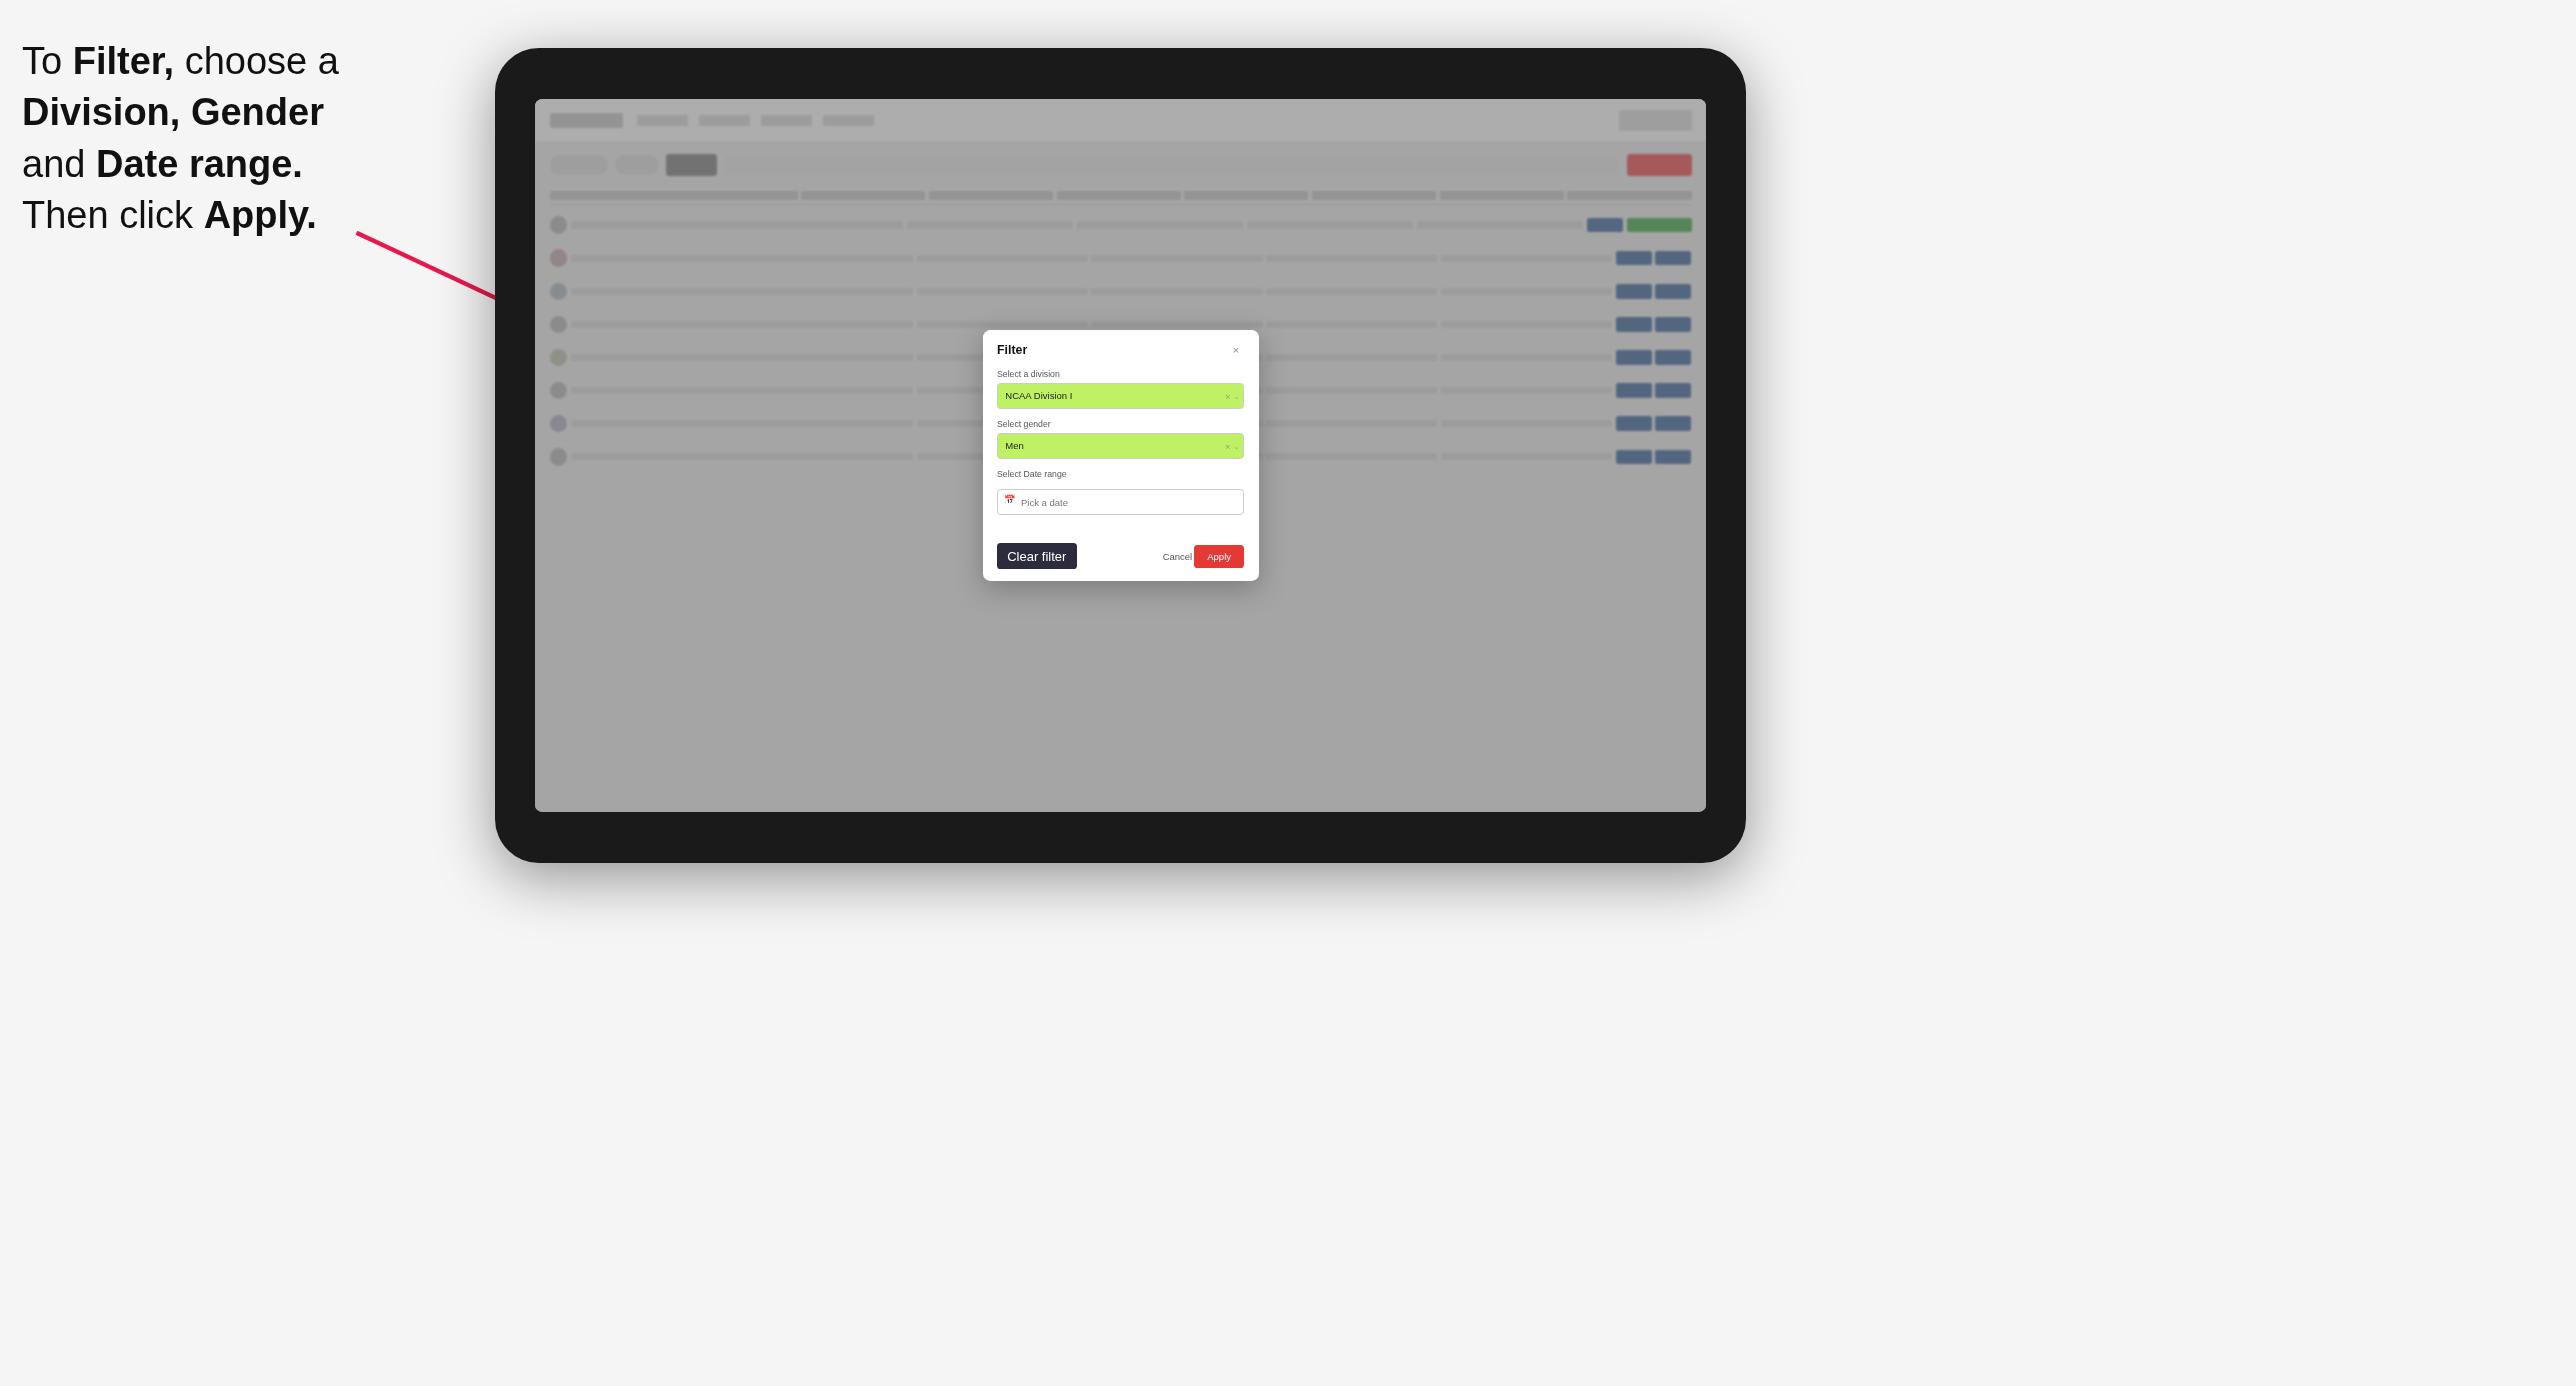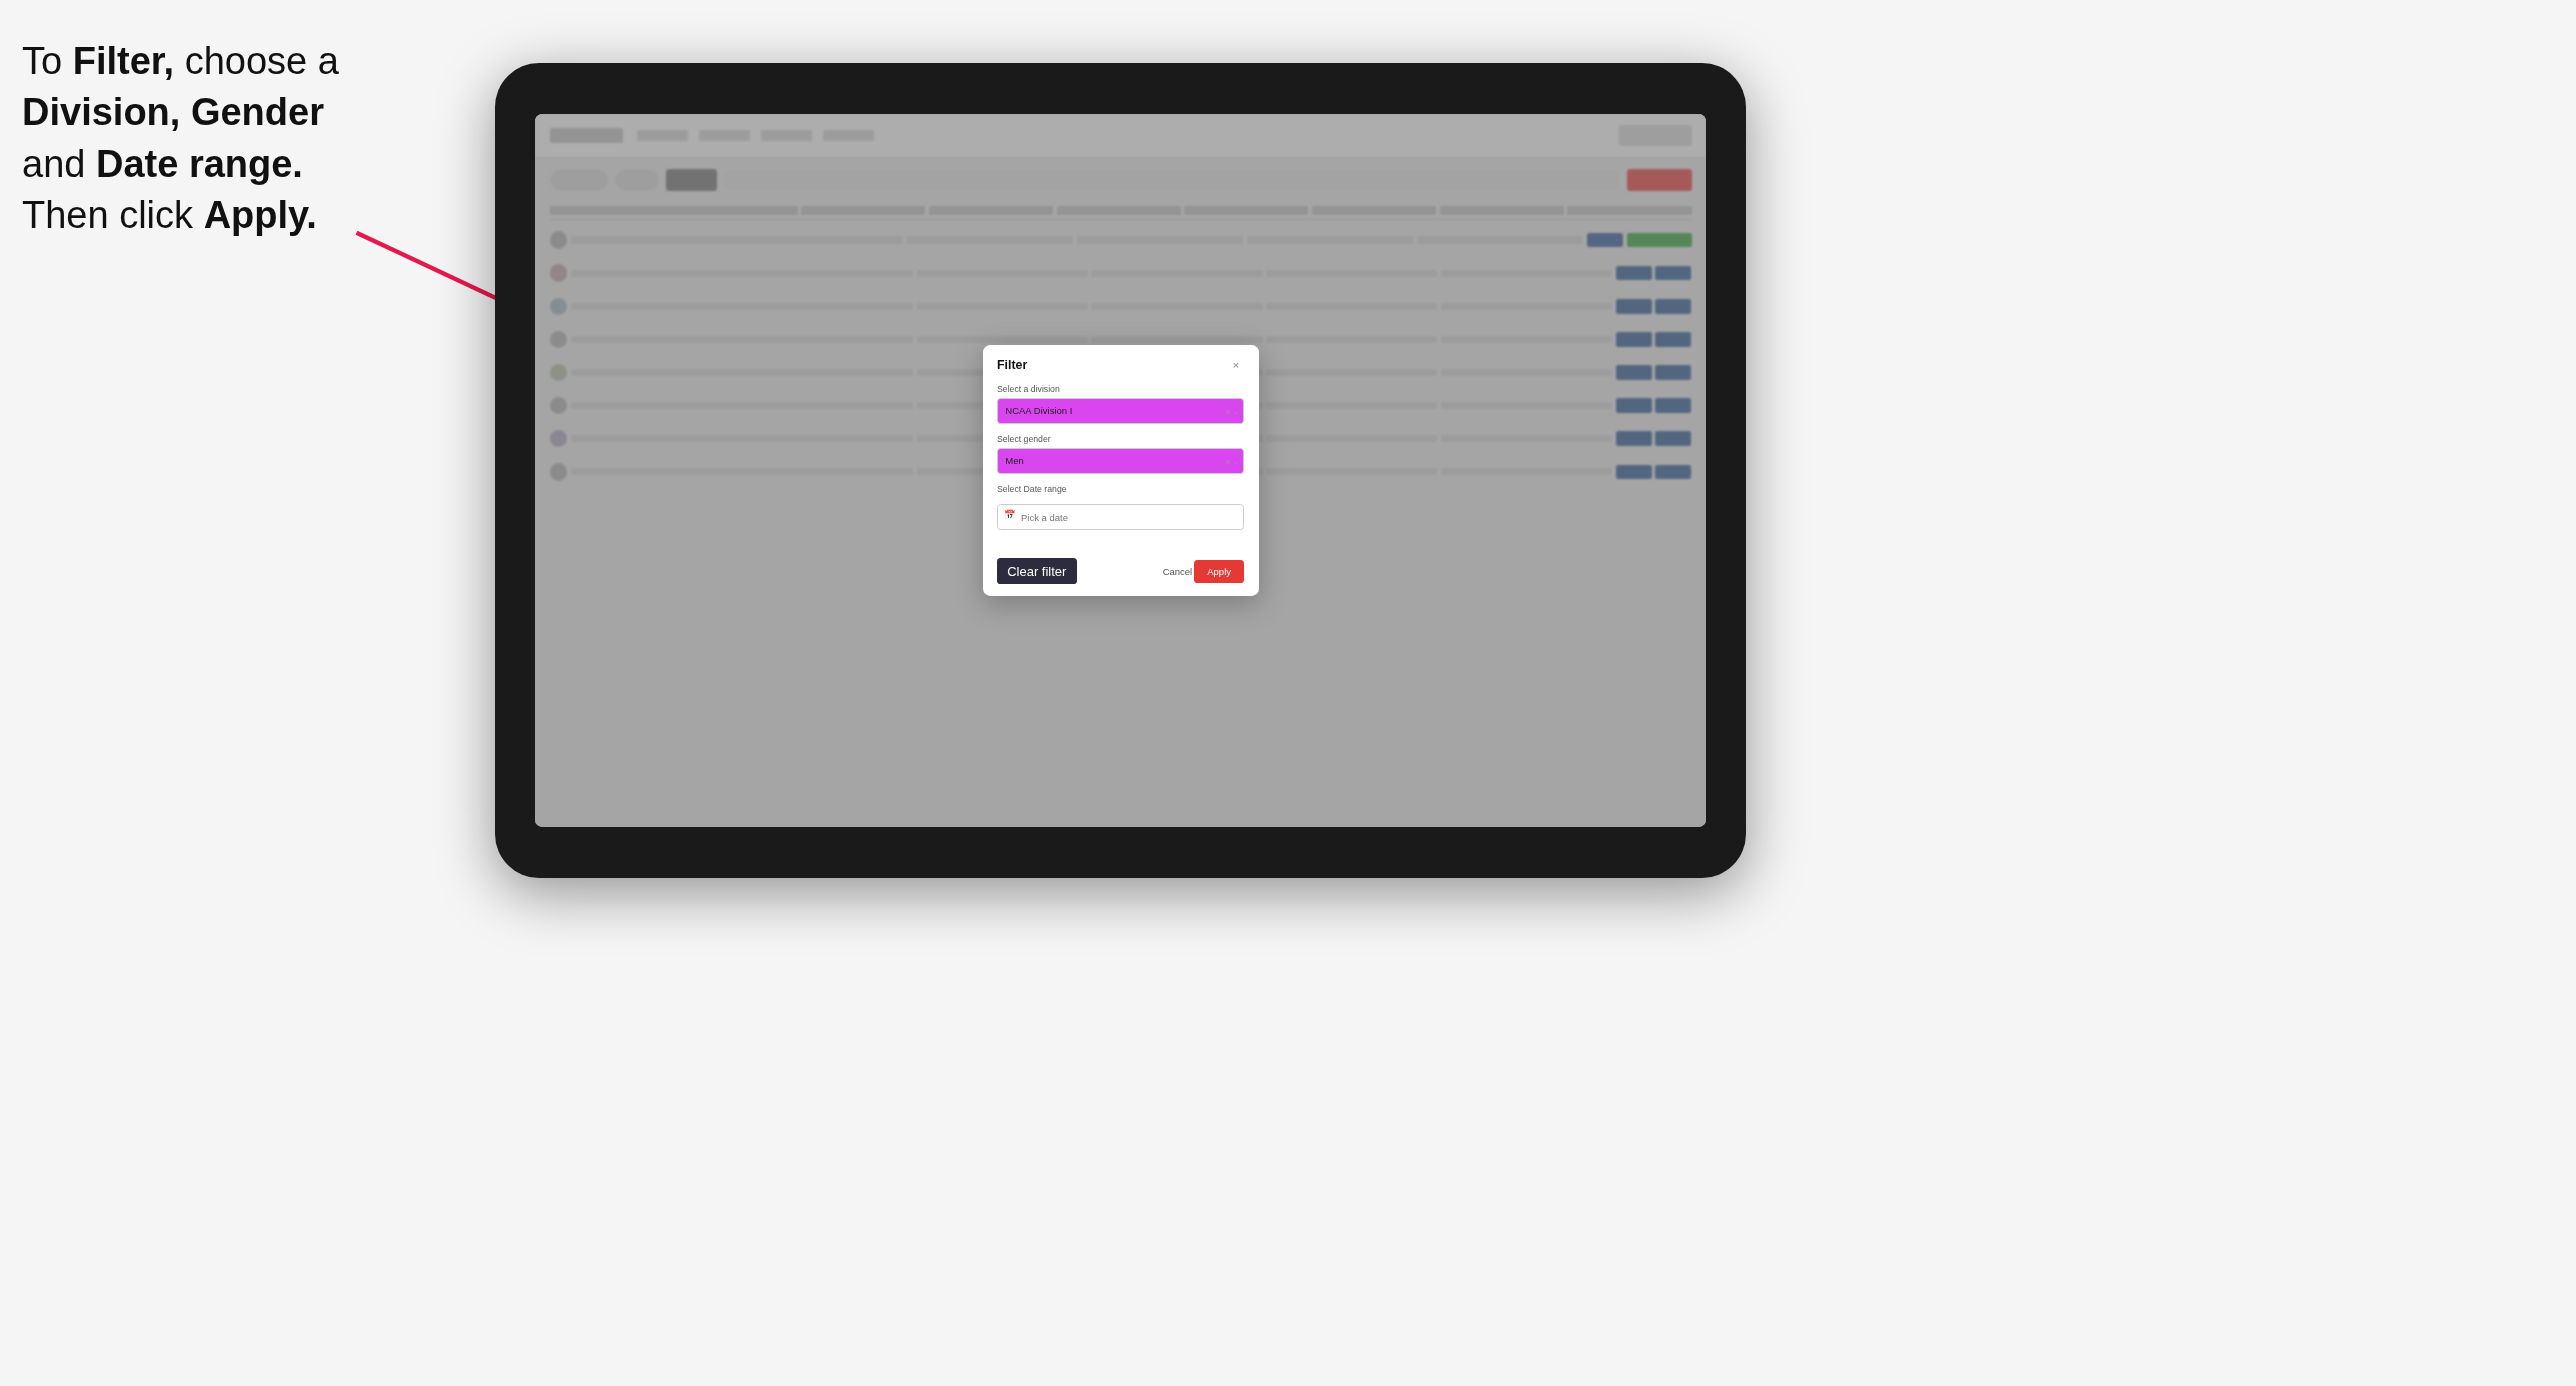--- a/index.html
+++ b/index.html
@@ -29,21 +29,21 @@
     .arrow-svg {
       position: absolute;
       top: 0px;
       left: 0px;
       pointer-events: none;
     }
 
     
     .tablet-bezel {
       position: absolute;
-      top: 63px;
+      top: 48px;
       left: 495px;
       width: 1251px;
       height: 815px;
       background: #1a1a1a;
       border-radius: 44px;
       box-shadow: 0 14.5px 58px rgba(0,0,0,0.4);
       display: flex;
       align-items: center;
       justify-content: center;
     }
@@ -260,21 +260,21 @@
     }
 
     .select-wrapper select {
       width: 100%;
       height: 26px;
       border: 0.7px solid #ccc;
       border-radius: 3.6px;
       padding: 0 22px 0 7.3px;
       font-size: 9.5px;
       color: #222;
-      background: #d946ef;
+      background: #bef264;
       appearance: none;
     }
 
     .select-icons {
       position: absolute;
       right: 4.4px;
       top: 50%;
       transform: translateY(-50%);
       display: flex;
       align-items: center;

